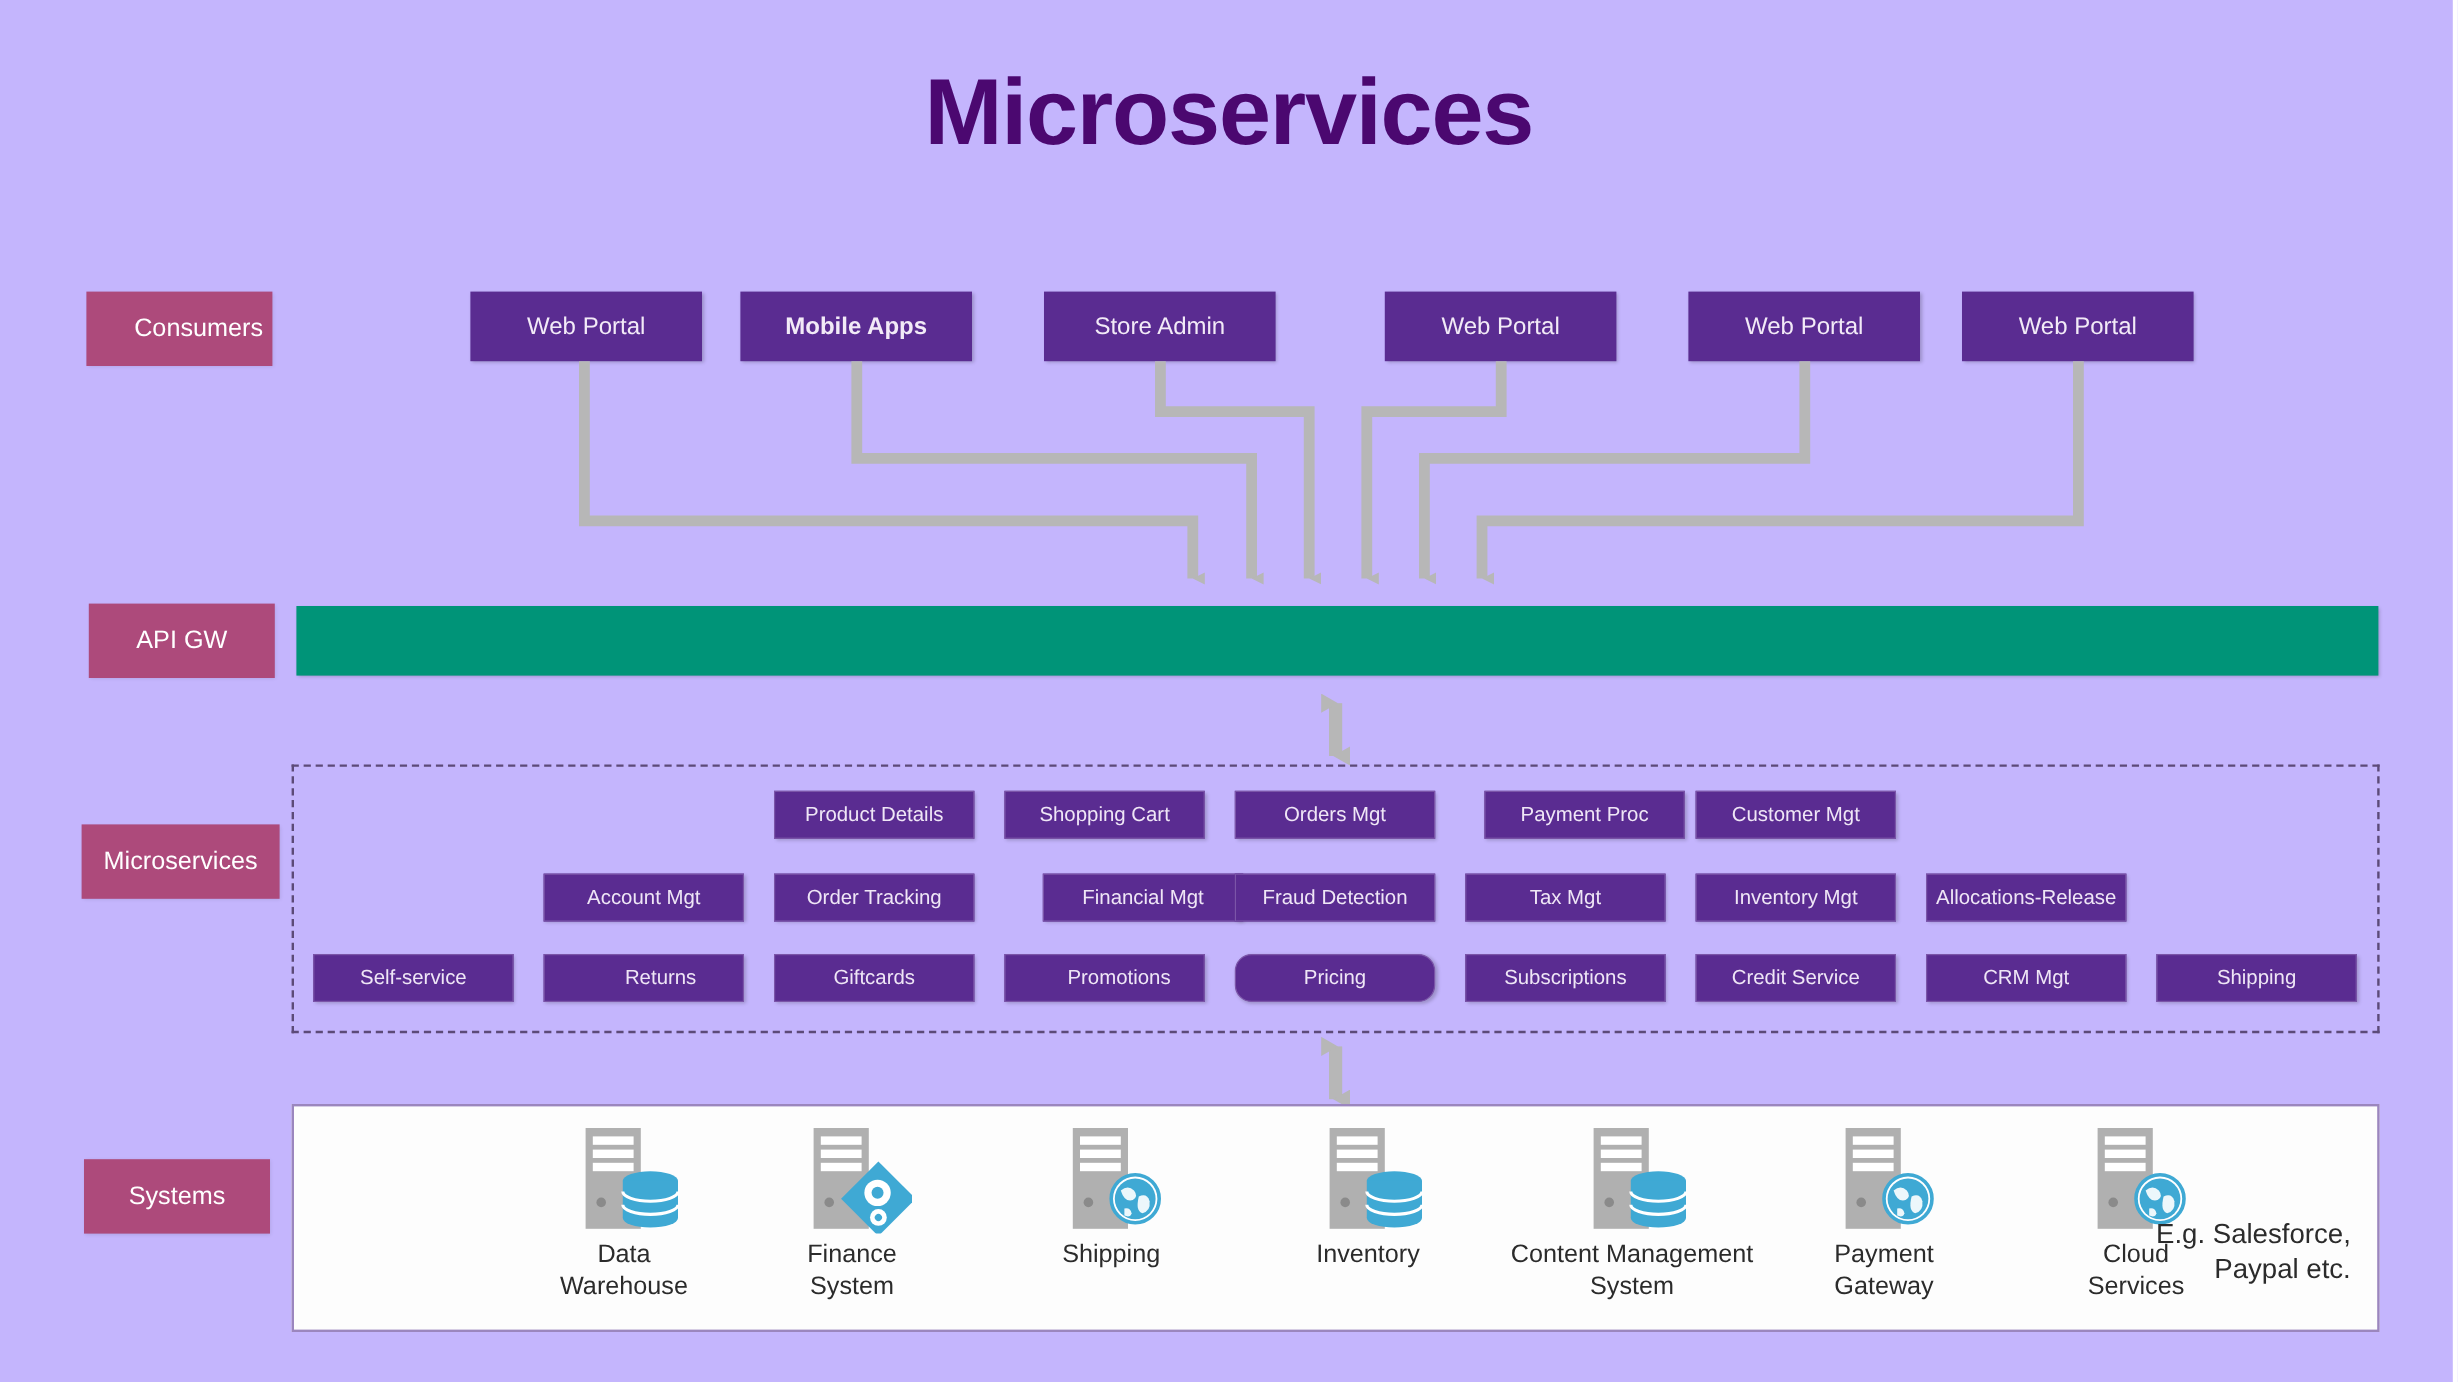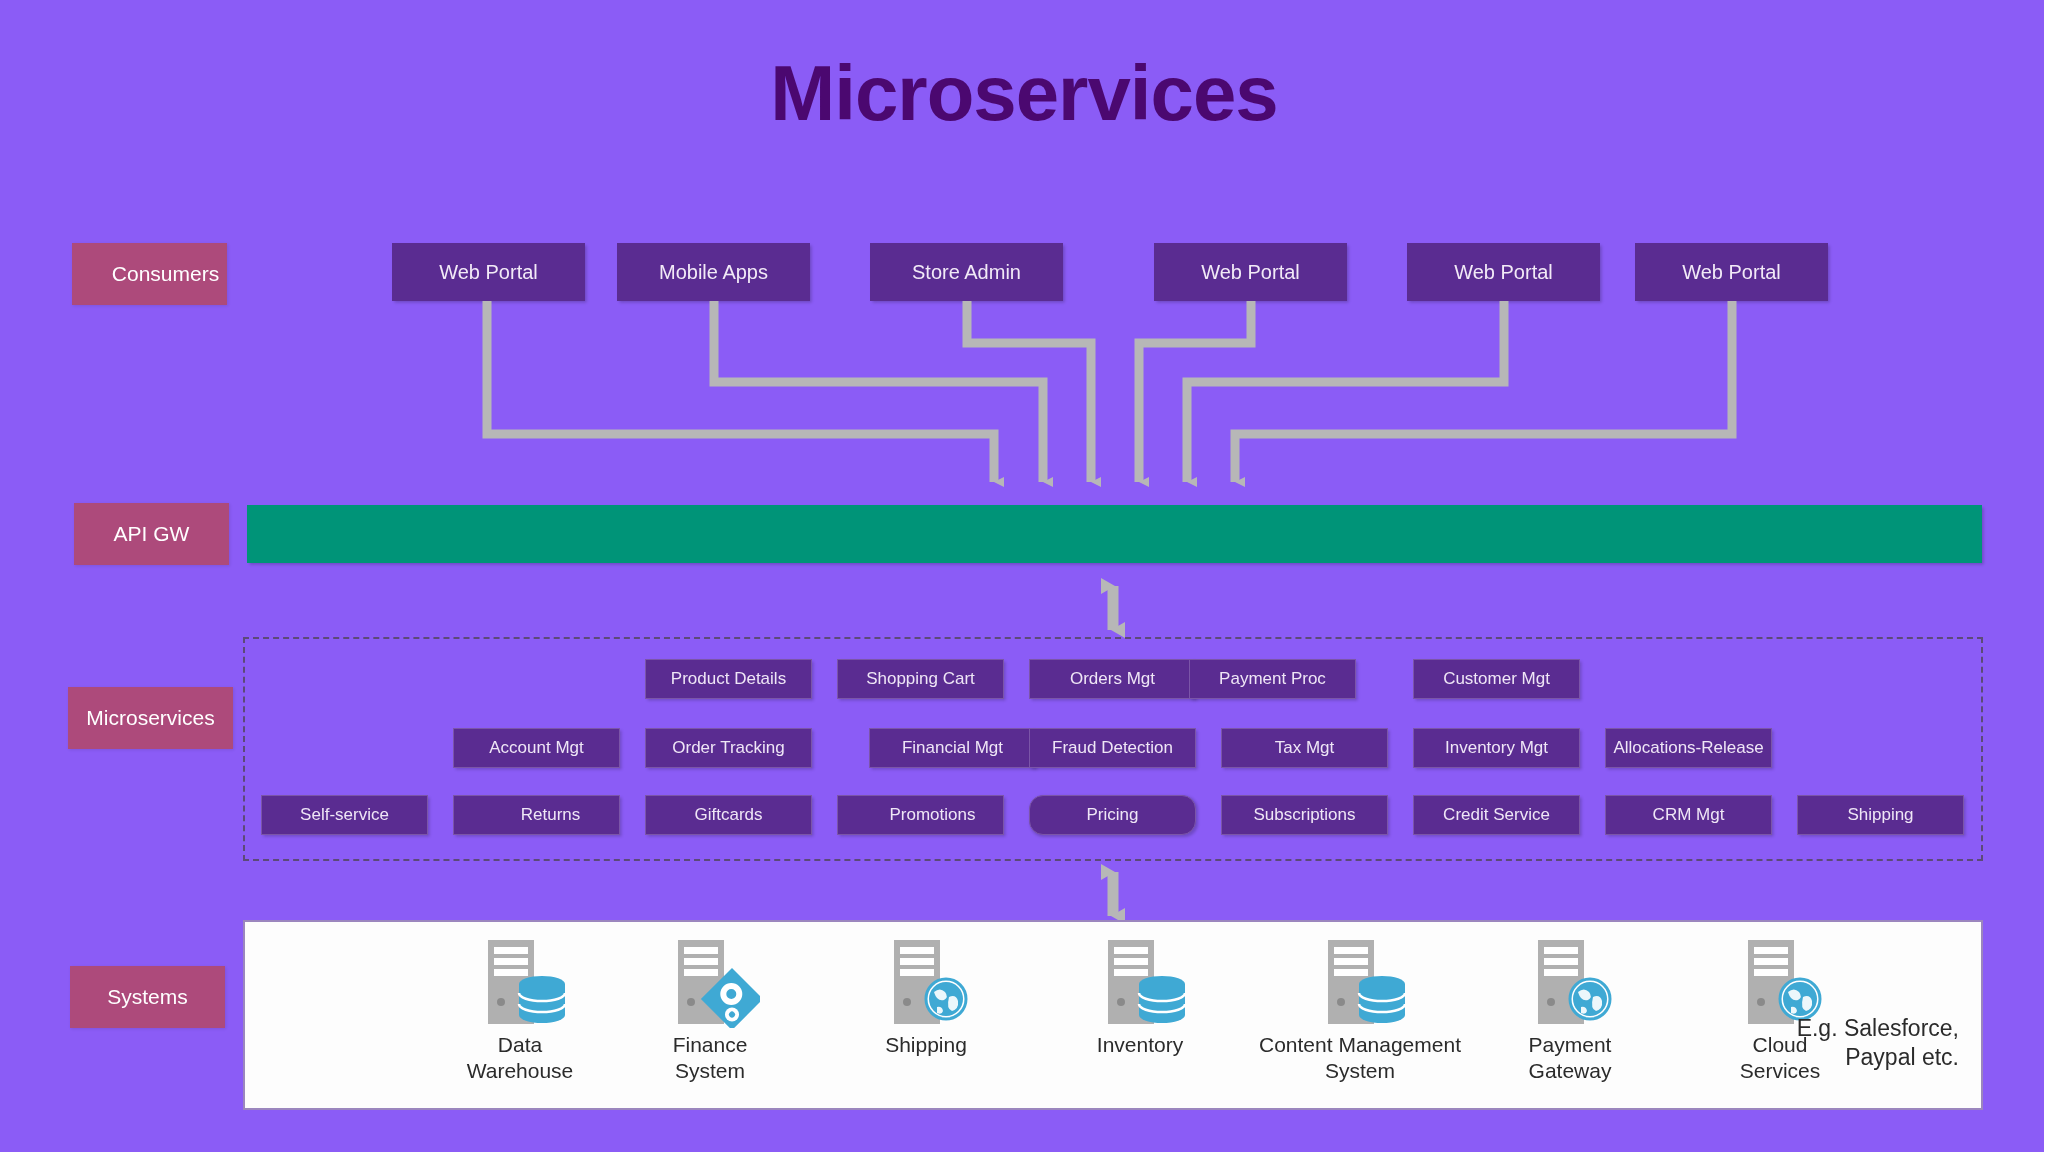--- a/index.html
+++ b/index.html
@@ -3,21 +3,21 @@
 <meta charset="utf-8">
 <title>Microservices Architecture</title>
 <style>
   * { box-sizing: border-box; margin: 0; padding: 0; }
   html, body {
     width: 2048px; height: 1152px;
     background: #ffffff;
     font-family: "Liberation Sans", sans-serif;
     overflow: hidden;
   }
-  #canvas { position: relative; width: 2044px; height: 1152px; background: #8b5cf6; }
+  #canvas { position: relative; width: 2044px; height: 1152px; background: #c4b5fd; }
 
   
   #page-title {
     position: absolute; top: 48px; left: 0; width: 2048px;
     text-align: center;
     font-size: 78px; font-weight: bold; letter-spacing: -1px;
     color: #4B0870;
     font-family: "Liberation Sans", sans-serif;
   }
 
@@ -105,21 +105,21 @@
     <span>Microservices</span>
   </div>
 
   <div class="row-badge" style="left:70px; top:966px; width:155px; height:62px;">
     <span>Systems</span>
   </div>
 
   <div class="consumer-box" style="left:392px; top:243px; width:193px; height:58px;">
     <span>Web Portal</span>
   </div>
-  <div class="consumer-box" style="left:617px; top:243px; width:193px; height:58px;">
+  <div class="consumer-box" style="left:617px; top:243px; width:193px; height:58px;font-weight:bold;">
     <span>Mobile Apps</span>
   </div>
   <div class="consumer-box" style="left:870px; top:243px; width:193px; height:58px;">
     <span>Store Admin</span>
   </div>
   <div class="consumer-box" style="left:1154px; top:243px; width:193px; height:58px;">
     <span>Web Portal</span>
   </div>
   <div class="consumer-box" style="left:1407px; top:243px; width:193px; height:58px;">
     <span>Web Portal</span>
@@ -171,21 +171,21 @@
 
     <div class="ms-box" style="left:400px; top:20px; width:167px; height:40px;">
       <span>Product Details</span>
     </div>
     <div class="ms-box" style="left:592px; top:20px; width:167px; height:40px;">
       <span>Shopping Cart</span>
     </div>
     <div class="ms-box" style="left:784px; top:20px; width:167px; height:40px;">
       <span>Orders Mgt</span>
     </div>
-    <div class="ms-box" style="left:944px; top:20px; width:167px; height:40px;">
+    <div class="ms-box" style="left:992px; top:20px; width:167px; height:40px;">
       <span>Payment Proc</span>
     </div>
     <div class="ms-box" style="left:1168px; top:20px; width:167px; height:40px;">
       <span>Customer Mgt</span>
     </div>
 
     <div class="ms-box" style="left:208px; top:89px; width:167px; height:40px;">
       <span>Account Mgt</span>
     </div>
     <div class="ms-box" style="left:400px; top:89px; width:167px; height:40px;">

